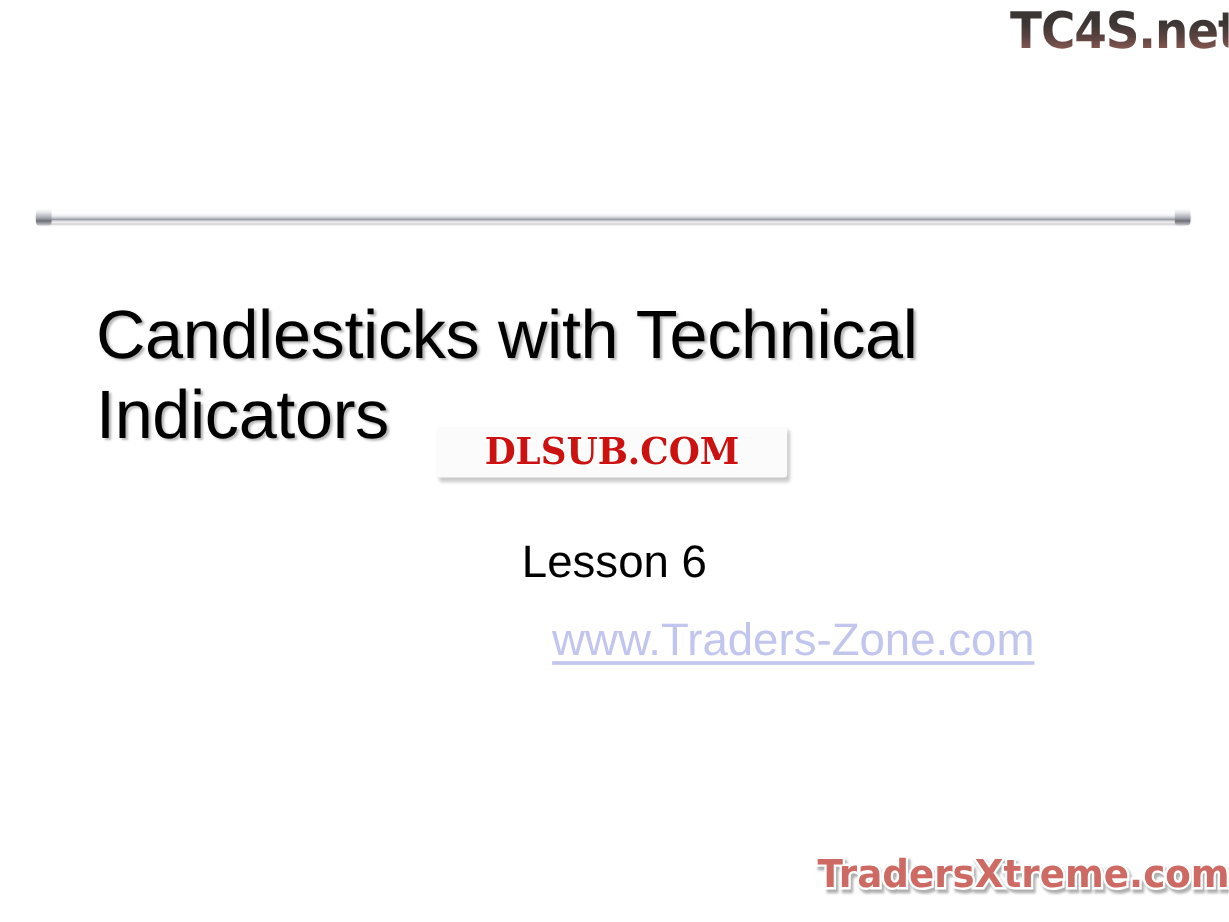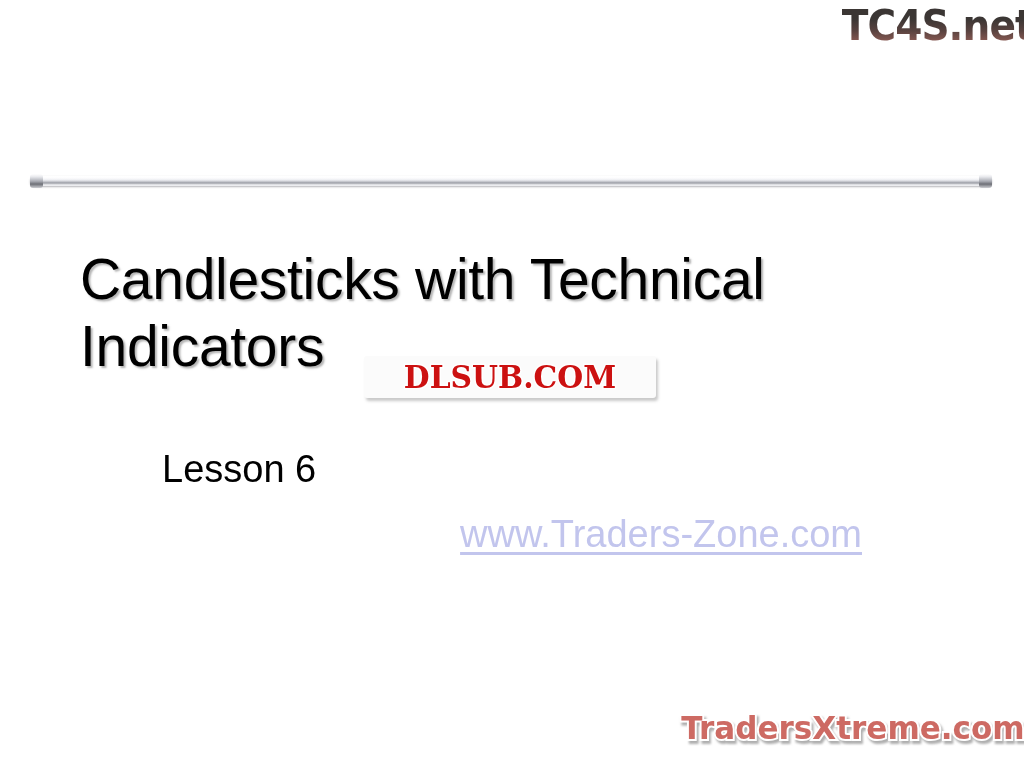--- a/index.html
+++ b/index.html
@@ -132,20 +132,21 @@
     -webkit-text-stroke: 3px #ffffff;
     paint-order: stroke fill;
   }
 
   
   #subtitle {
     position: absolute;
     left: 162px;
     top: 443px;
     width: 700px;
+    text-align: center;
     font-family: "Liberation Sans", sans-serif;
     font-size: 38px;
     line-height: 52px;
     color: #000000;
   }
   #site-link-row {
     position: absolute;
     left: 162px;
     top: 508px;
     width: 700px;

